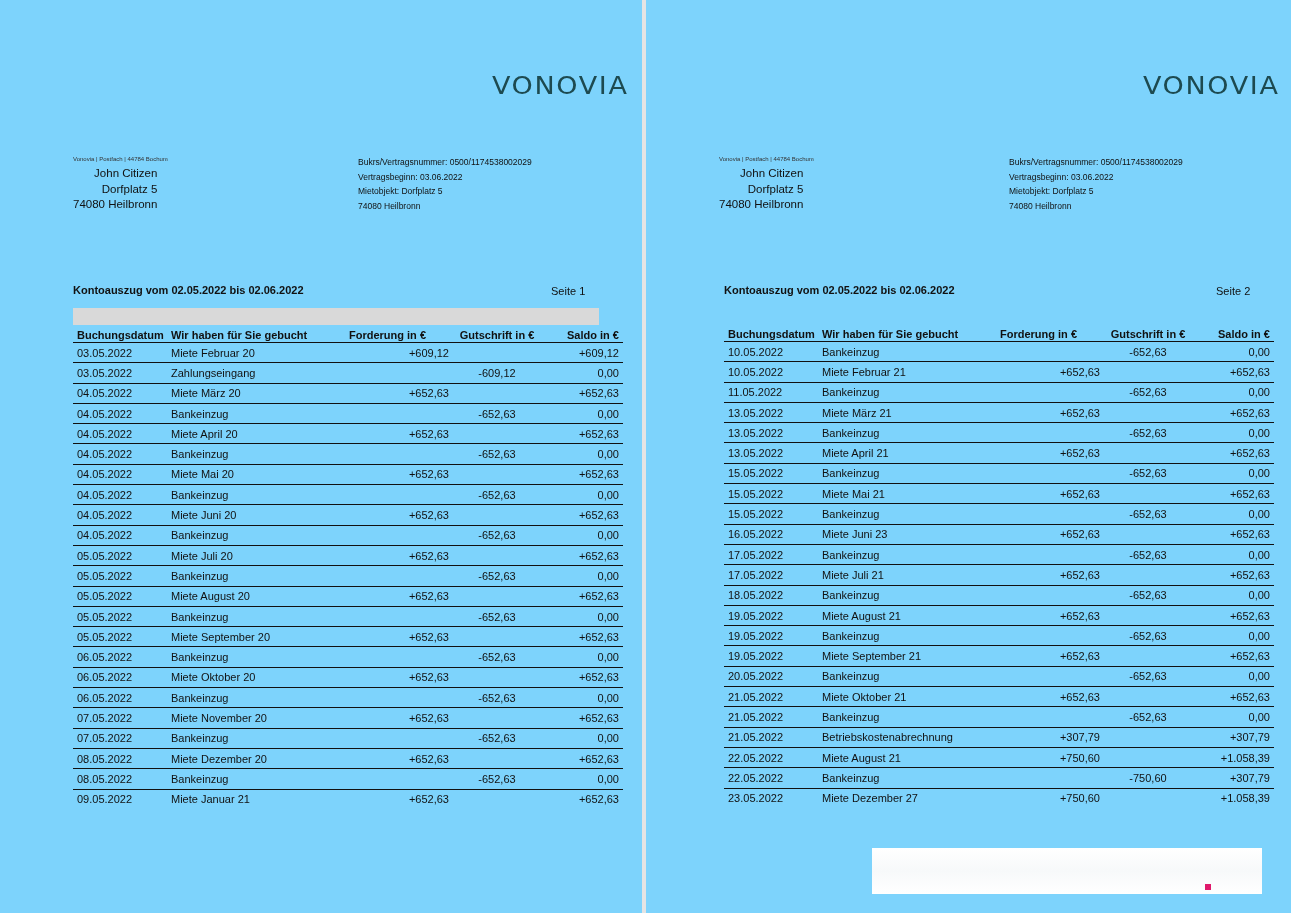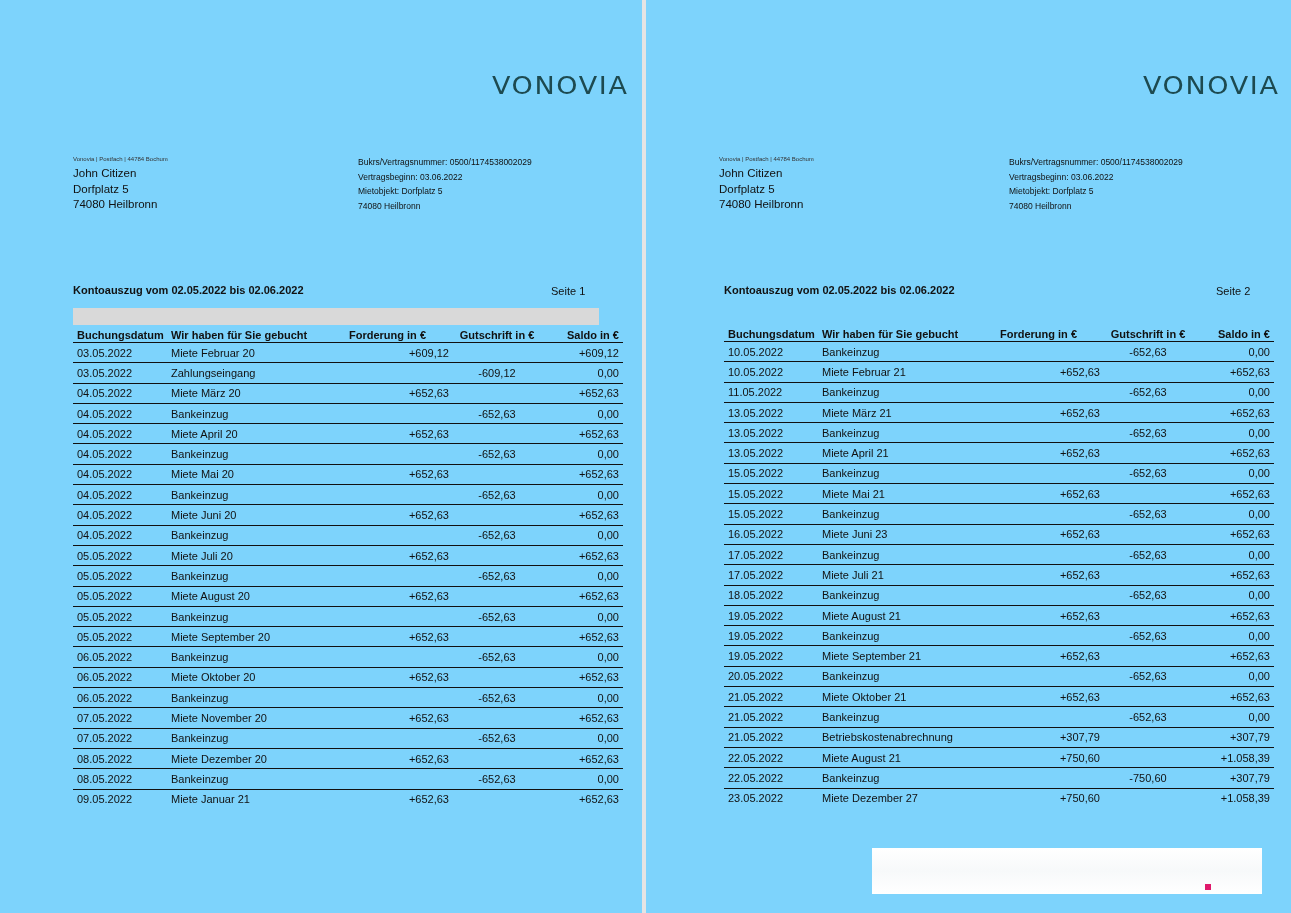--- a/index.html
+++ b/index.html
@@ -12,21 +12,21 @@
     .page { position: absolute; top: 0; height: 913px; background: #7dd3fc; }
     #page1 { left: 0; width: 642px; }
     #page2 { left: 646px; width: 645px; }
     .divider { position: absolute; left: 642px; top: 0; width: 4px; height: 913px; background: #e4e4e4; }
 
     .logo { position: absolute; top: 71px; font-family: "DejaVu Sans", sans-serif; font-size: 25px; letter-spacing: 1.5px; color: #1d4a50; font-weight: normal; transform: scaleX(1.08); transform-origin: left top; }
     #page1 .logo { left: 492px; }
     #page2 .logo { left: 497px; }
 
     .sender-line { position: absolute; left: 73px; top: 156px; font-size: 6px; color: #333; }
-    .recipient { position: absolute; left: 73px; top: 166px; font-size: 11.5px; line-height: 15.5px; color: #111; }
+    .recipient { position: absolute; left: 73px; top: 166px; font-size: 11.5px; line-height: 15.5px; color: #111; text-align: right; }
     .contract { position: absolute; left: 330px; top: 155px; font-size: 8.5px; color: #111; margin-left: 28px; }
     .contract div { height: 14.5px; line-height: 14.5px; }
 
     .stmt-title { position: absolute; left: 73px; top: 284px; font-size: 11px; font-weight: bold; }
     .page-no { position: absolute; left: 551px; top: 285px; font-size: 11px; }
 
     .grey-bar { position: absolute; left: 73px; top: 308px; width: 526px; height: 17px; background: #d9d9d9; }
 
     table.ledger { position: absolute; left: 73px; width: 526px; border-collapse: collapse; font-size: 11px; table-layout: fixed; }
     #page1 table.ledger { top: 325px; }

